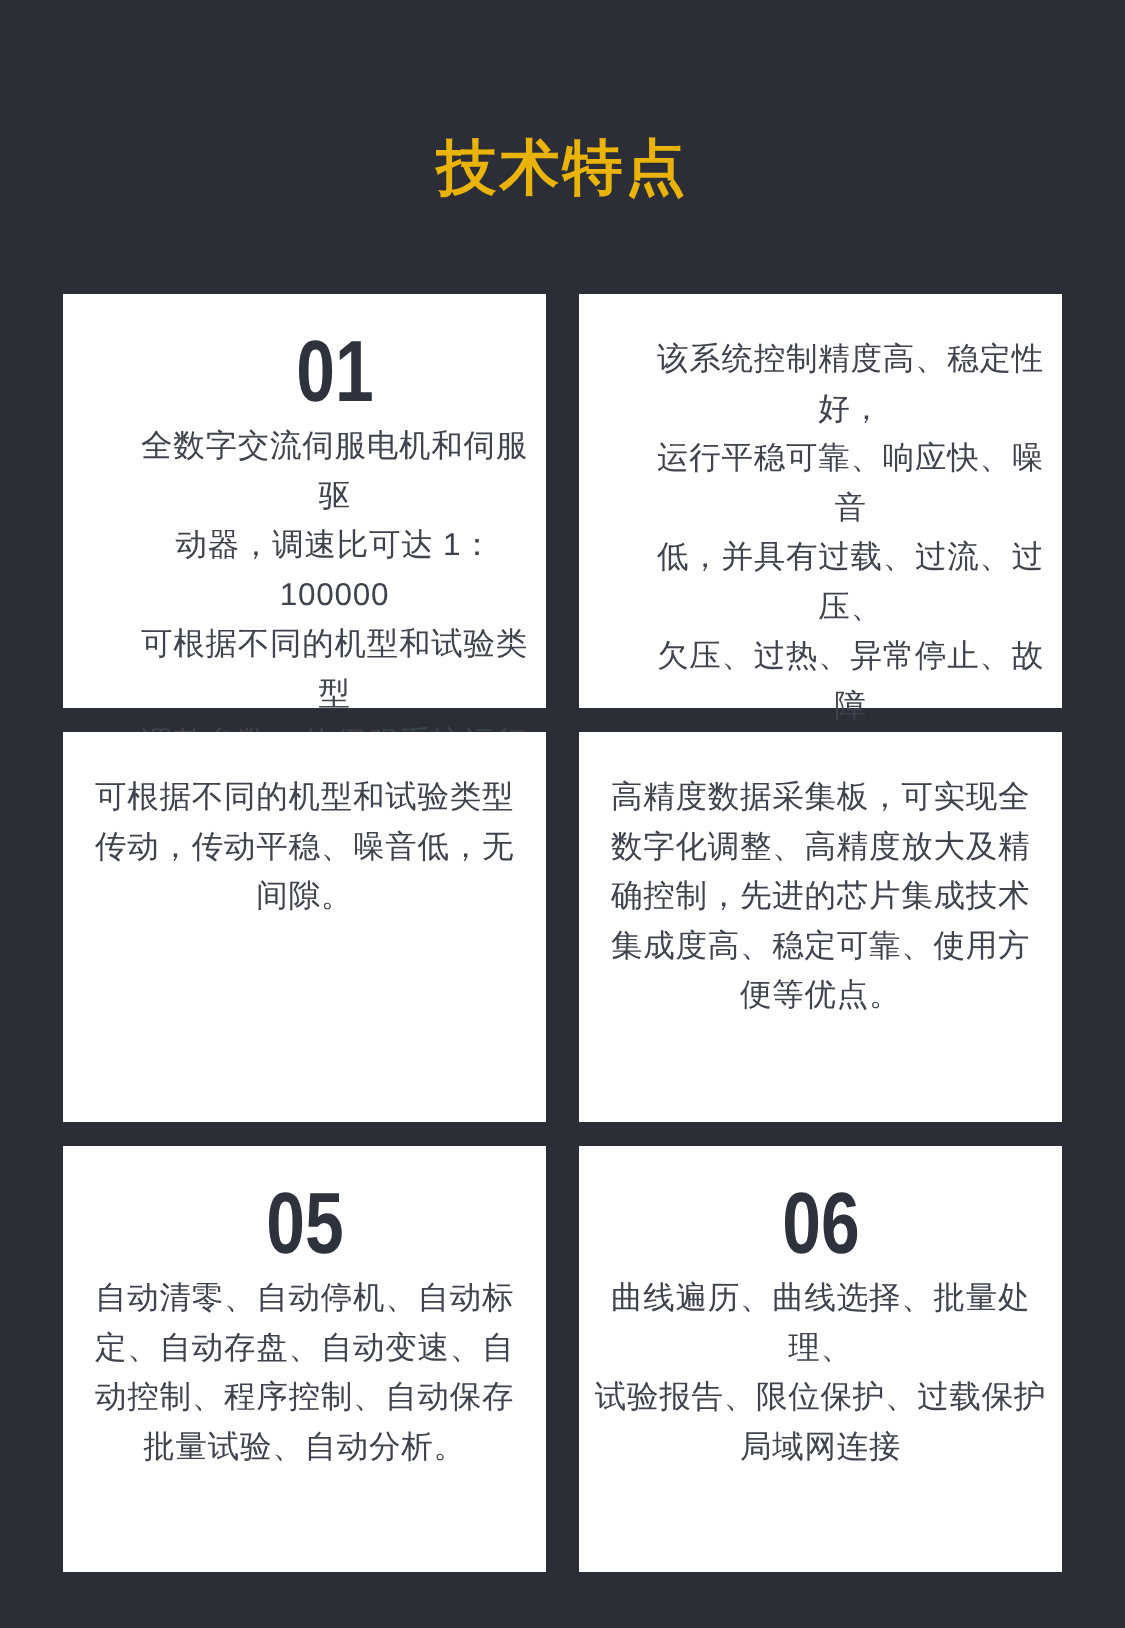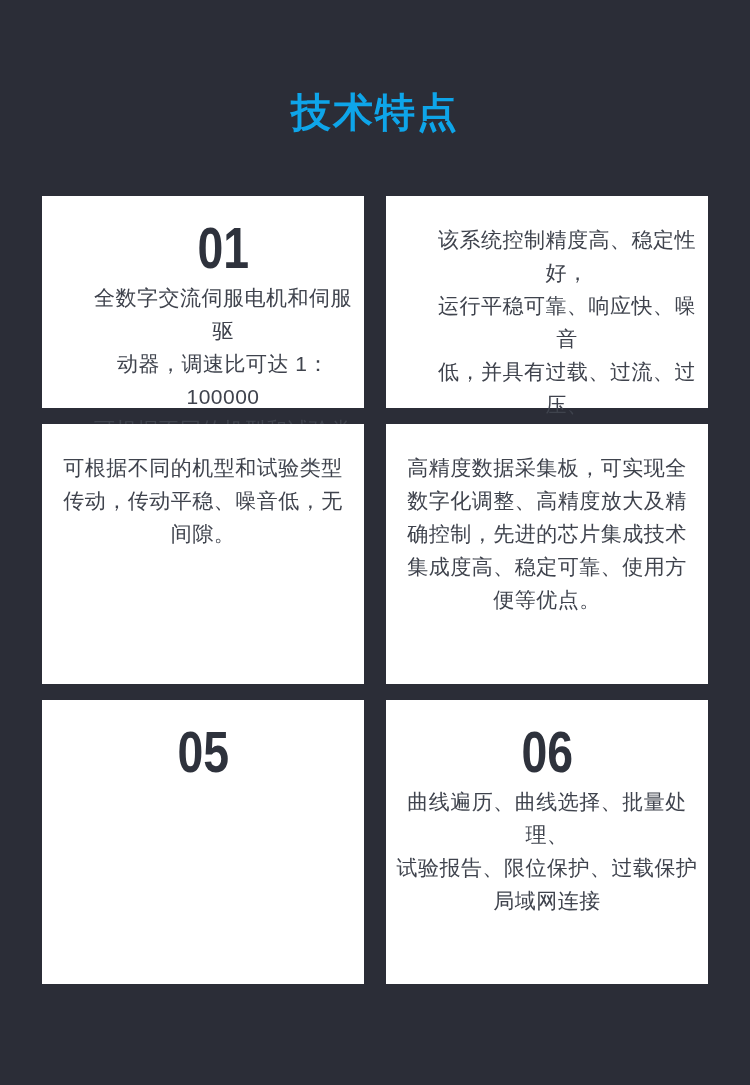--- a/index.html
+++ b/index.html
@@ -13,37 +13,37 @@
     overflow: hidden;
     font-family: "Liberation Sans", "DejaVu Sans", sans-serif;
   }
   .page-title {
     margin-top: 90px;
     text-align: center;
     font-size: 40px;
     line-height: 44px;
     font-weight: 700;
     letter-spacing: 2px;
-    color: #0ea5e9;
+    color: #eab308;
   }
   .features-grid {
     margin: 62px auto 0 auto;
     width: 666px;
     display: grid;
     grid-template-columns: 322px 322px;
     column-gap: 22px;
     row-gap: 16px;
   }
   .feature-card {
     background: #ffffff;
     box-sizing: border-box;
     padding: 23px 4px 0 4px;
     text-align: center;
   }
-  .feature-card.r1 { height: 212px; padding-left: 44px; }
+  .feature-card.r1 { height: 276px; padding-left: 44px; }
   .feature-card.r2 { height: 260px; }
   .feature-card.r3 { height: 284px; }
   .feature-number {
     display: inline-block;
     font-size: 58px;
     line-height: 58px;
     font-weight: 800;
     color: #2e323c;
     transform: scaleX(0.8);
     transform-origin: 50% 50%;
@@ -95,20 +95,24 @@
 数字化调整、高精度放大及精
 确控制，先进的芯片集成技术
 集成度高、稳定可靠、使用方
 便等优点。</div>
   </div>
 
   <div class="feature-card r3">
     <div>
       <span class="feature-number">05</span>
     </div>
+    <div class="feature-text">自动清零、自动停机、自动标
+定、自动存盘、自动变速、自
+动控制、程序控制、自动保存
+批量试验、自动分析。</div>
   </div>
 
   <div class="feature-card r3">
     <div>
       <span class="feature-number">06</span>
     </div>
     <div class="feature-text">曲线遍历、曲线选择、批量处理、
 试验报告、限位保护、过载保护
 局域网连接</div>
   </div>

